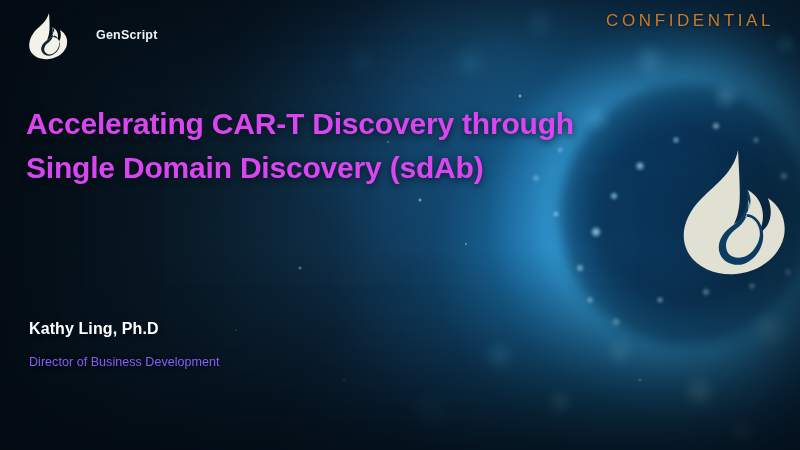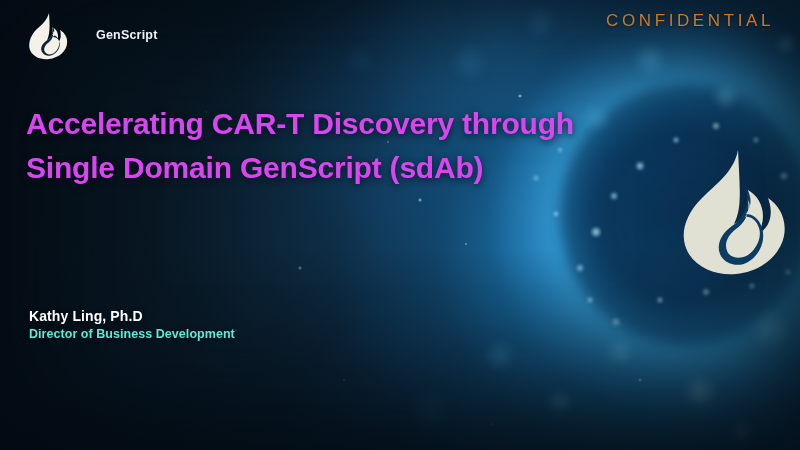--- a/index.html
+++ b/index.html
@@ -183,31 +183,32 @@
     text-shadow: 0 2px 7px rgba(2,14,26,0.80);
   }
   .title-line { display: block; white-space: nowrap; }
 
   
   .presenter {
     position: absolute;
     left: 29px; top: 308px;
   }
   .presenter-name {
-    font-size: 14px;
+    font-size: 16px;
     font-weight: bold;
     color: #ffffff;
     letter-spacing: 0.1px;
     text-shadow: 0 1px 4px rgba(2,14,26,0.75);
+    margin-top: 12px;
   }
   .presenter-title {
-    margin-top: 3px;
+    margin-top: 17px;
     font-size: 12.5px;
-    font-weight: bold;
-    color: #5eead4;
+    font-weight: normal;
+    color: #8b5cf6;
     letter-spacing: 0.05px;
     text-shadow: 0 1px 4px rgba(2,14,26,0.75);
   }
 </style>
 </head>
 <body>
 
 <div id="slide">
 
   <div class="bg-base"></div>
@@ -237,21 +238,21 @@
     </svg>
     <span class="logo-word">
       <span class="logo-gen">GenScript</span>
     </span>
   </div>
 
   <div class="confidential">CONFIDENTIAL</div>
 
   <div class="title">
     <span class="title-line">Accelerating CAR-T Discovery through</span>
-    <span class="title-line">Single Domain GenScript (sdAb)</span>
+    <span class="title-line">Single Domain Discovery (sdAb)</span>
   </div>
 
   <div class="presenter">
     <div class="presenter-name">Kathy Ling, Ph.D</div>
     <div class="presenter-title">Director of Business Development</div>
   </div>
 
 </div>
 
 </body></html>

